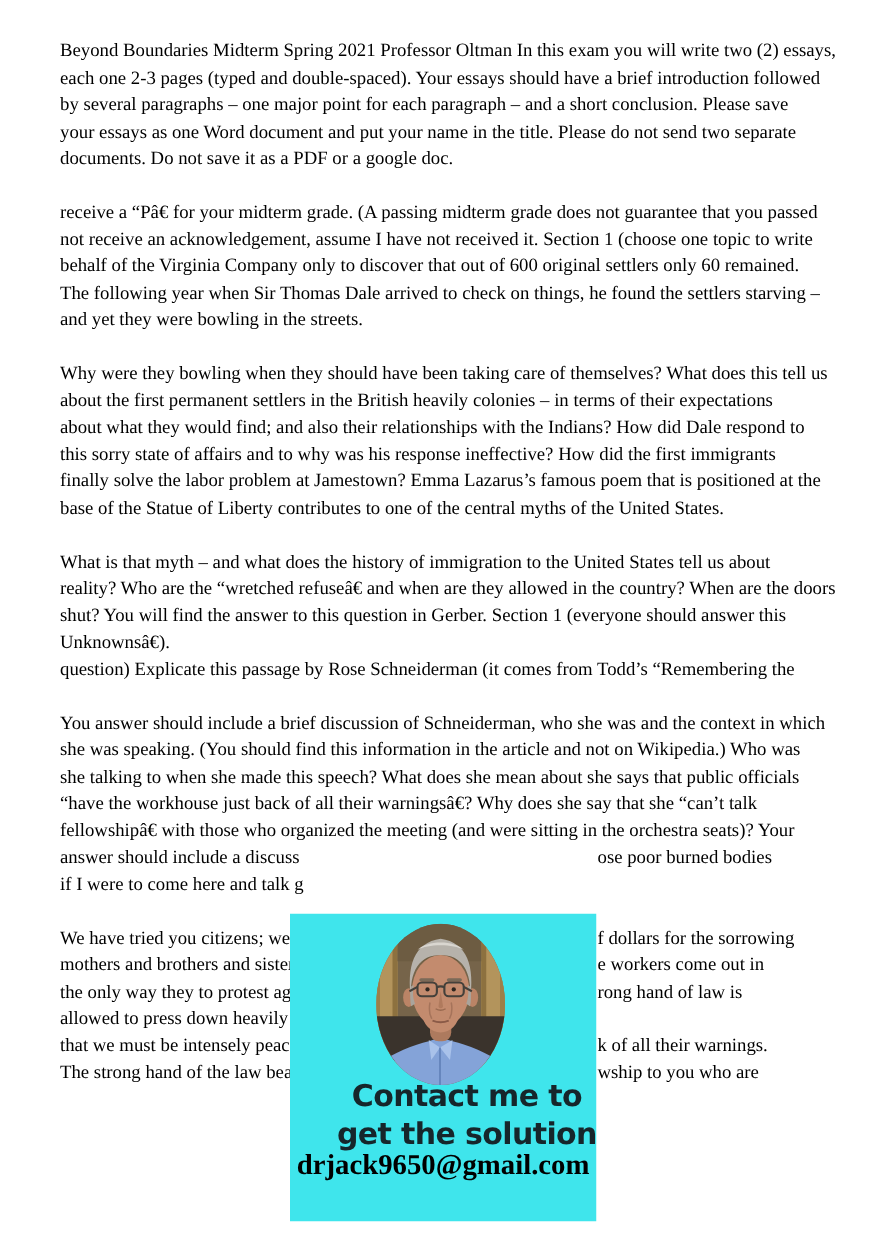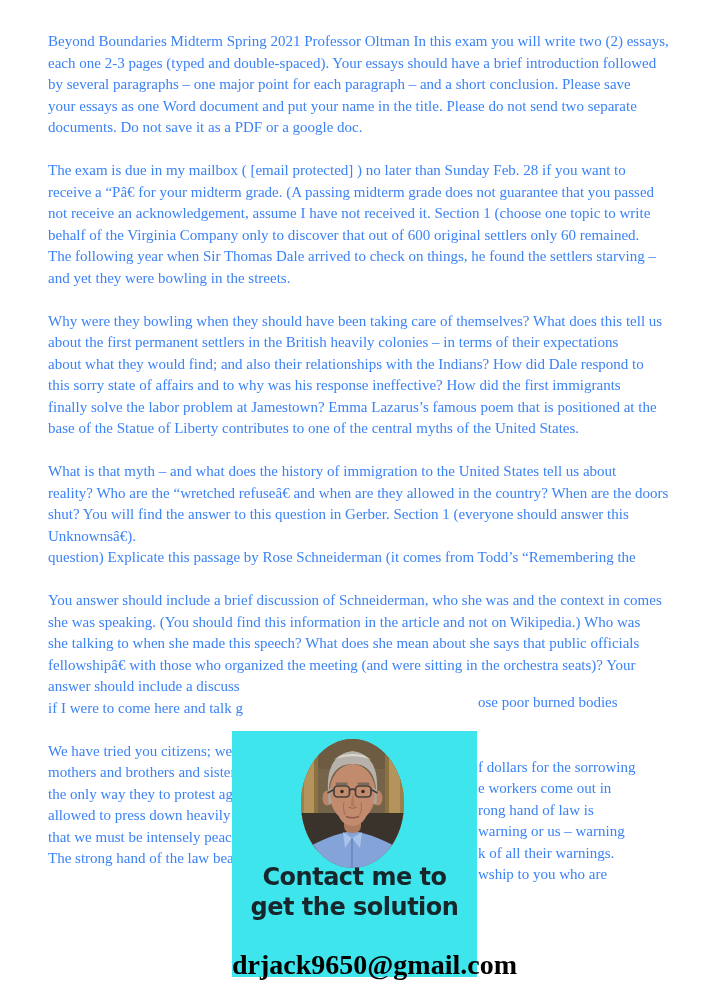--- a/index.html
+++ b/index.html
@@ -9,53 +9,53 @@
   }
   .page{position:absolute;inset:0;background:#ffffff;}
   .doc{
     position:absolute;left:48px;top:31px;width:618px;
     font-size:15px;color:#151515;
   }
   .para{margin:0 0 21.5px 0;}
   .line{
     position:relative;height:21.5px;line-height:21.5px;white-space:nowrap;
   }
-  .frag-right{position:absolute;left:430px;top:16px;}
+  .frag-right{position:absolute;left:430px;top:0;}
   .overlay{
     position:absolute;left:232px;top:731px;width:245px;height:246px;
     background:#3fe5ec;
   }
   .photo{position:absolute;left:69px;top:8px;width:103px;height:129px;}
   .headline{
     position:absolute;left:0;top:131px;width:100%;text-align:center;
     font-family:"DejaVu Sans","Liberation Sans",sans-serif;
     font-weight:bold;font-size:24px;line-height:30px;letter-spacing:-0.5px;
     color:#16262b;
+    padding-left:19px;
   }
   .email{
-    position:absolute;left:0;top:218px;width:100%;text-align:center;
+    position:absolute;left:0;top:188px;width:100%;text-align:center;
     font-family:"Liberation Serif","DejaVu Serif",serif;
-    font-weight:bold;font-size:28px;color:#000000;
+    font-weight:bold;font-size:23px;color:#000000;
   }
 </style>
 </head>
 <body style="background: rgb(255, 255, 255);">
 
 <div class="page">
 
-  <div class="doc" style="color: #3b82f6;">
+  <div class="doc" style="color: #000000;">
       <div class="para">
         <div class="line">Beyond Boundaries Midterm Spring 2021 Professor Oltman In this exam you will write two (2) essays,</div>
         <div class="line">each one 2-3 pages (typed and double-spaced). Your essays should have a brief introduction followed</div>
         <div class="line">by several paragraphs – one major point for each paragraph – and a short conclusion. Please save</div>
         <div class="line">your essays as one Word document and put your name in the title. Please do not send two separate</div>
         <div class="line">documents. Do not save it as a PDF or a google doc.</div>
       </div>
       <div class="para">
-        <div class="line">The exam is due in my mailbox ( [email protected] ) no later than Sunday Feb. 28 if you want to</div>
         <div class="line">receive a “Pâ€ for your midterm grade. (A passing midterm grade does not guarantee that you passed</div>
         <div class="line">not receive an acknowledgement, assume I have not received it. Section 1 (choose one topic to write</div>
         <div class="line">behalf of the Virginia Company only to discover that out of 600 original settlers only 60 remained.</div>
         <div class="line">The following year when Sir Thomas Dale arrived to check on things, he found the settlers starving –</div>
         <div class="line">and yet they were bowling in the streets.</div>
       </div>
       <div class="para">
         <div class="line">Why were they bowling when they should have been taking care of themselves? What does this tell us</div>
         <div class="line">about the first permanent settlers in the British heavily colonies – in terms of their expectations</div>
         <div class="line">about what they would find; and also their relationships with the Indians? How did Dale respond to</div>
@@ -64,32 +64,33 @@
         <div class="line">base of the Statue of Liberty contributes to one of the central myths of the United States.</div>
       </div>
       <div class="para">
         <div class="line">What is that myth – and what does the history of immigration to the United States tell us about</div>
         <div class="line">reality? Who are the “wretched refuseâ€ and when are they allowed in the country? When are the doors</div>
         <div class="line">shut? You will find the answer to this question in Gerber. Section 1 (everyone should answer this</div>
         <div class="line">Unknownsâ€).</div>
         <div class="line">question) Explicate this passage by Rose Schneiderman (it comes from Todd’s “Remembering the</div>
       </div>
       <div class="para">
-        <div class="line">You answer should include a brief discussion of Schneiderman, who she was and the context in comes</div>
+        <div class="line">You answer should include a brief discussion of Schneiderman, who she was and the context in which</div>
         <div class="line">she was speaking. (You should find this information in the article and not on Wikipedia.) Who was</div>
         <div class="line">she talking to when she made this speech? What does she mean about she says that public officials</div>
+        <div class="line">“have the workhouse just back of all their warningsâ€? Why does she say that she “can’t talk</div>
         <div class="line">fellowshipâ€ with those who organized the meeting (and were sitting in the orchestra seats)? Your</div>
         <div class="line"><span class="frag-left">answer should include a discuss</span><span class="frag-right">ose poor burned bodies</span></div>
         <div class="line"><span class="frag-left">if I were to come here and talk g</span><span class="frag-right"></span></div>
       </div>
       <div class="para">
         <div class="line"><span class="frag-left">We have tried you citizens; we a</span><span class="frag-right">f dollars for the sorrowing</span></div>
         <div class="line"><span class="frag-left">mothers and brothers and sisters</span><span class="frag-right">e workers come out in</span></div>
         <div class="line"><span class="frag-left">the only way they to protest aga</span><span class="frag-right">rong hand of law is</span></div>
-        <div class="line"><span class="frag-left">allowed to press down heavily u</span><span class="frag-right">warning or us – warning</span></div>
+        <div class="line"><span class="frag-left">allowed to press down heavily u</span></div>
         <div class="line"><span class="frag-left">that we must be intensely peace</span><span class="frag-right">k of all their warnings.</span></div>
         <div class="line"><span class="frag-left">The strong hand of the law beat</span><span class="frag-right">wship to you who are</span></div>
       </div>
     </div>
 
   <div class="overlay" style="background: rgb(63, 229, 236);">
     <svg class="photo" viewBox="0 0 103 129" xmlns="http://www.w3.org/2000/svg" aria-hidden="true">
       <defs>
         <clipPath id="ovalClip">
           <ellipse cx="51.5" cy="64.5" rx="51.5" ry="64.5"></ellipse>

